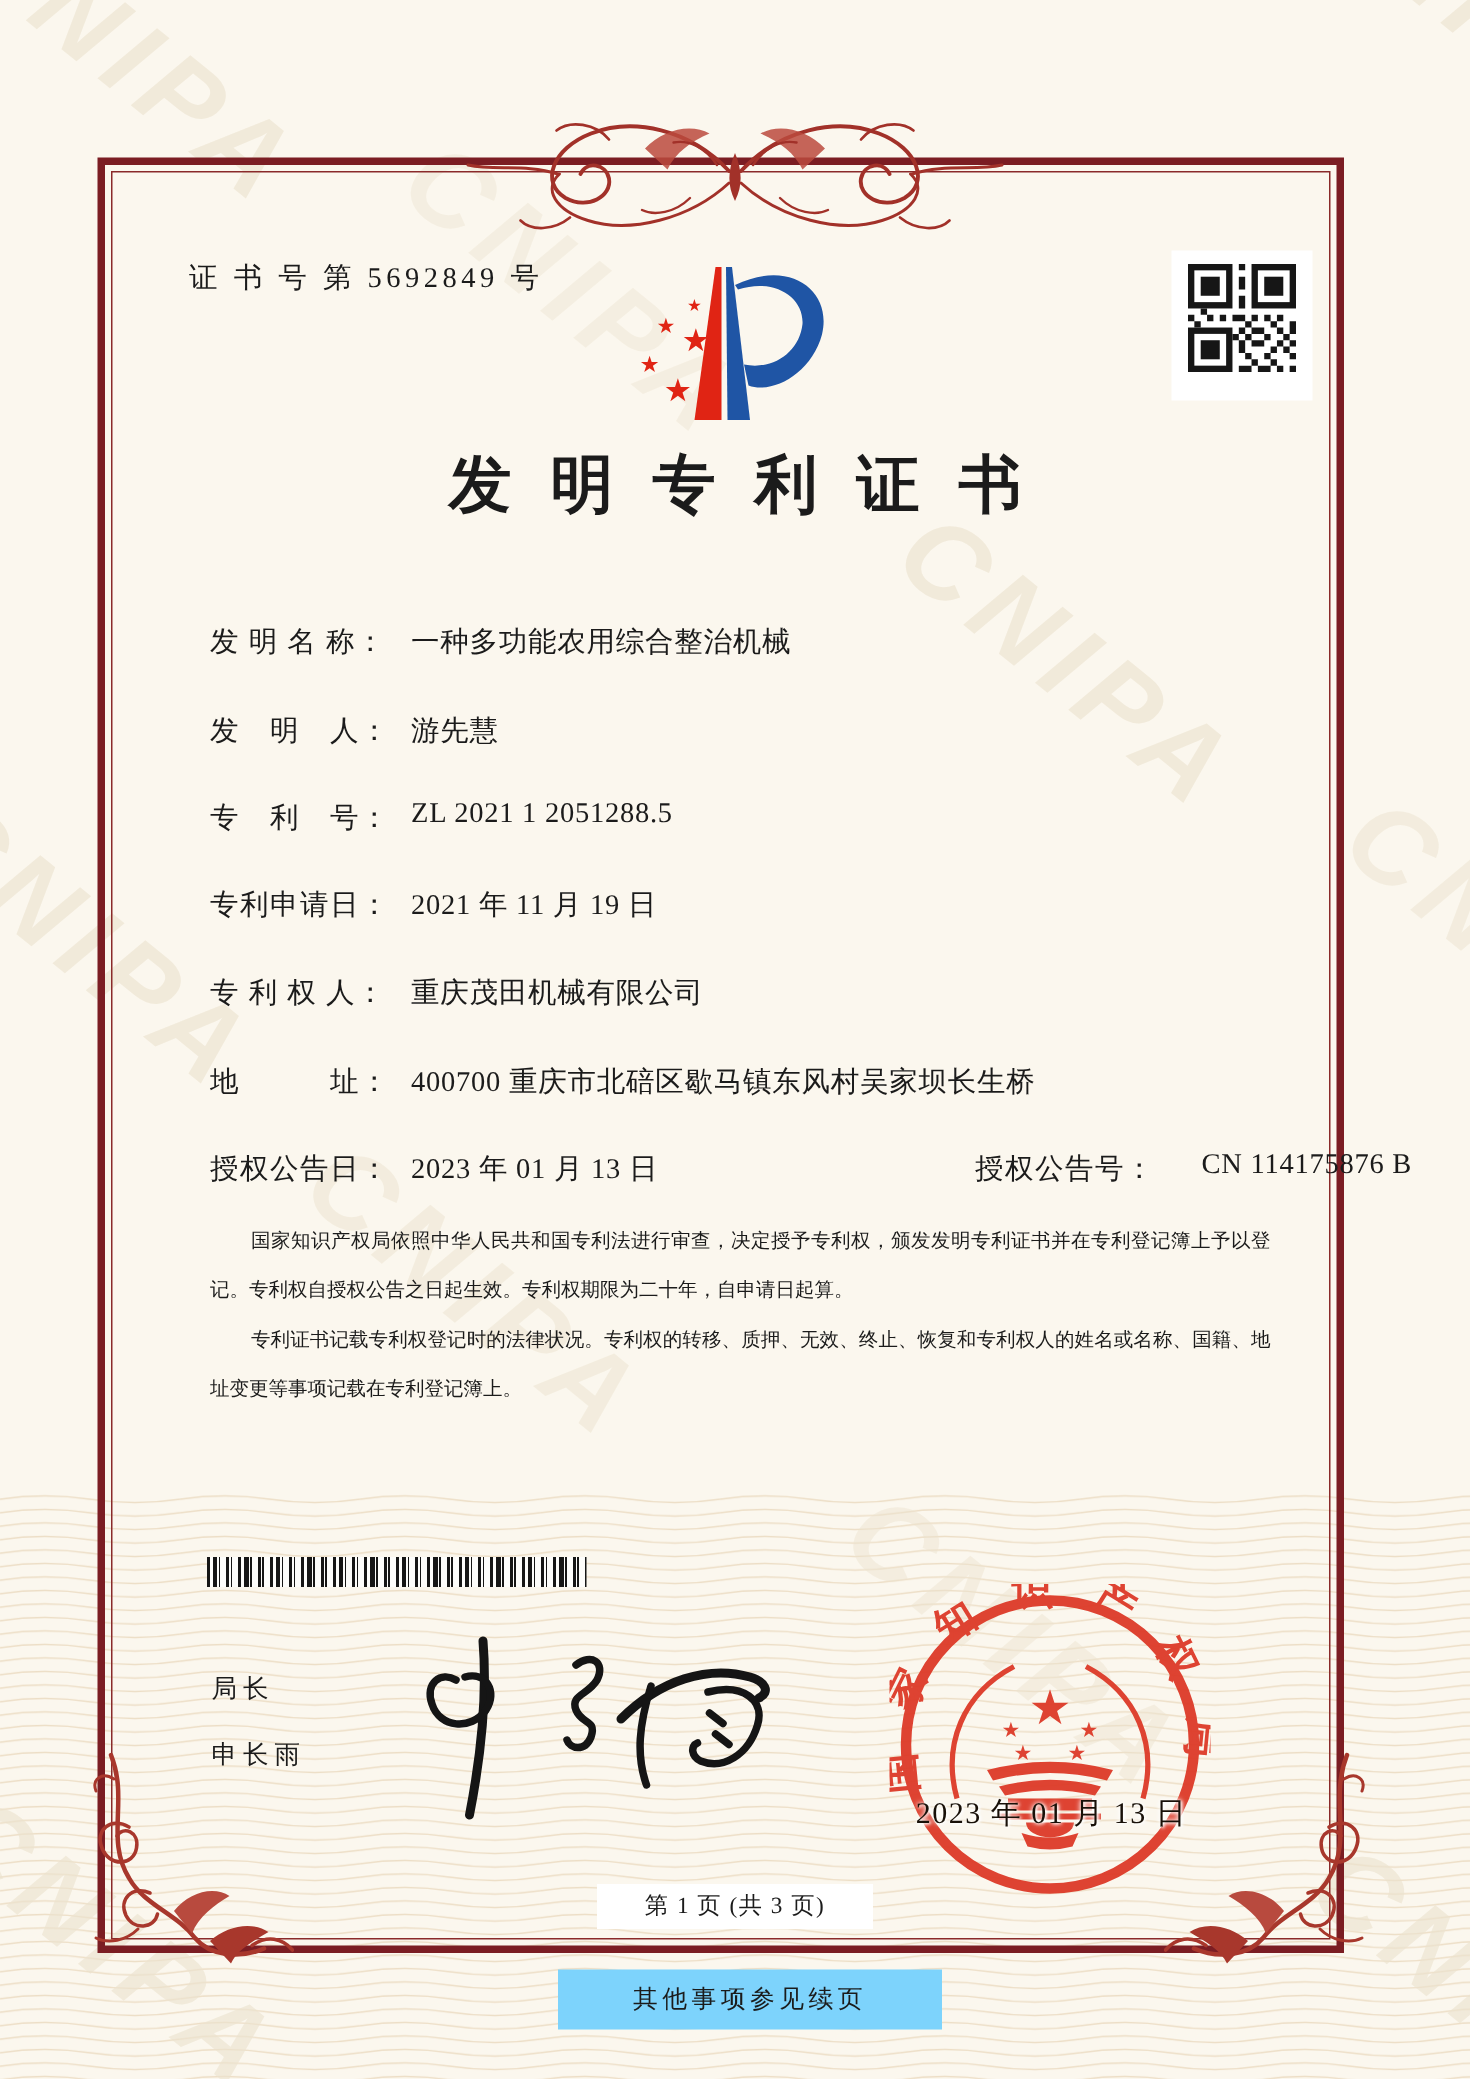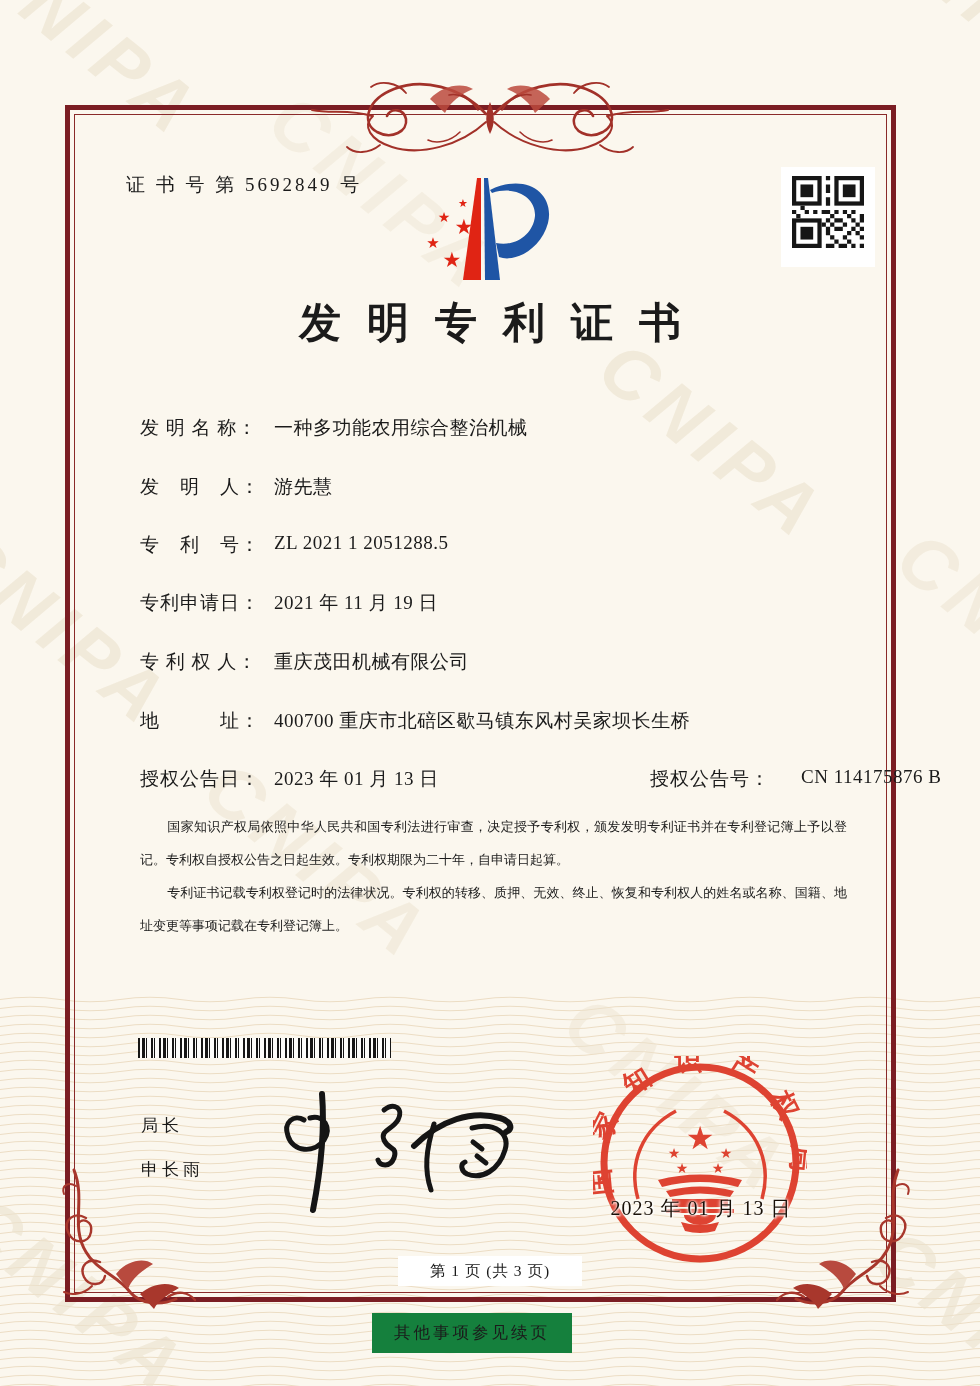--- a/index.html
+++ b/index.html
@@ -44,22 +44,22 @@
       #161616 16px 17px,#fdfdfb 17px 21px);}
   .signer{position:absolute;left:141px;font-size:17px;letter-spacing:4px;z-index:5;}
   .sig{position:absolute;left:268px;top:1086px;z-index:5;}
   
   .seal{position:absolute;left:593px;top:1056px;z-index:6;opacity:.95;}
   .seal-date{position:absolute;left:596px;top:1195px;width:210px;text-align:center;
              font-size:20px;color:#181008;letter-spacing:1px;white-space:nowrap;z-index:7;
              text-shadow:0 0 3px #fff,0 0 4px #fff,1px 1px 2px #fff;}
   .page-info{position:absolute;left:398px;top:1256px;width:184px;height:30px;line-height:30px;
              text-align:center;background:#ffffff;font-size:15.5px;letter-spacing:1px;z-index:5;}
-  .footer-note{position:absolute;left:372px;top:1313px;width:200px;height:40px;line-height:40px;
-               text-align:center;background:#15803d;font-size:16.5px;letter-spacing:3px;z-index:5;}
+  .footer-note{position:absolute;left:372px;top:1313px;width:256px;height:40px;line-height:40px;
+               text-align:center;background:#7dd3fc;font-size:16.5px;letter-spacing:3px;z-index:5;}
 </style>
 </head>
 <body>
 
 <div class="page">
 
   <span class="wm" style="left:-45px;top:-5px">CNIPA</span>
   <span class="wm" style="left:828px;top:-60px">CNIPA</span>
   <span class="wm" style="left:250px;top:150px;opacity:.4">CNIPA</span>
   <span class="wm" style="left:580px;top:398px">CNIPA</span>

